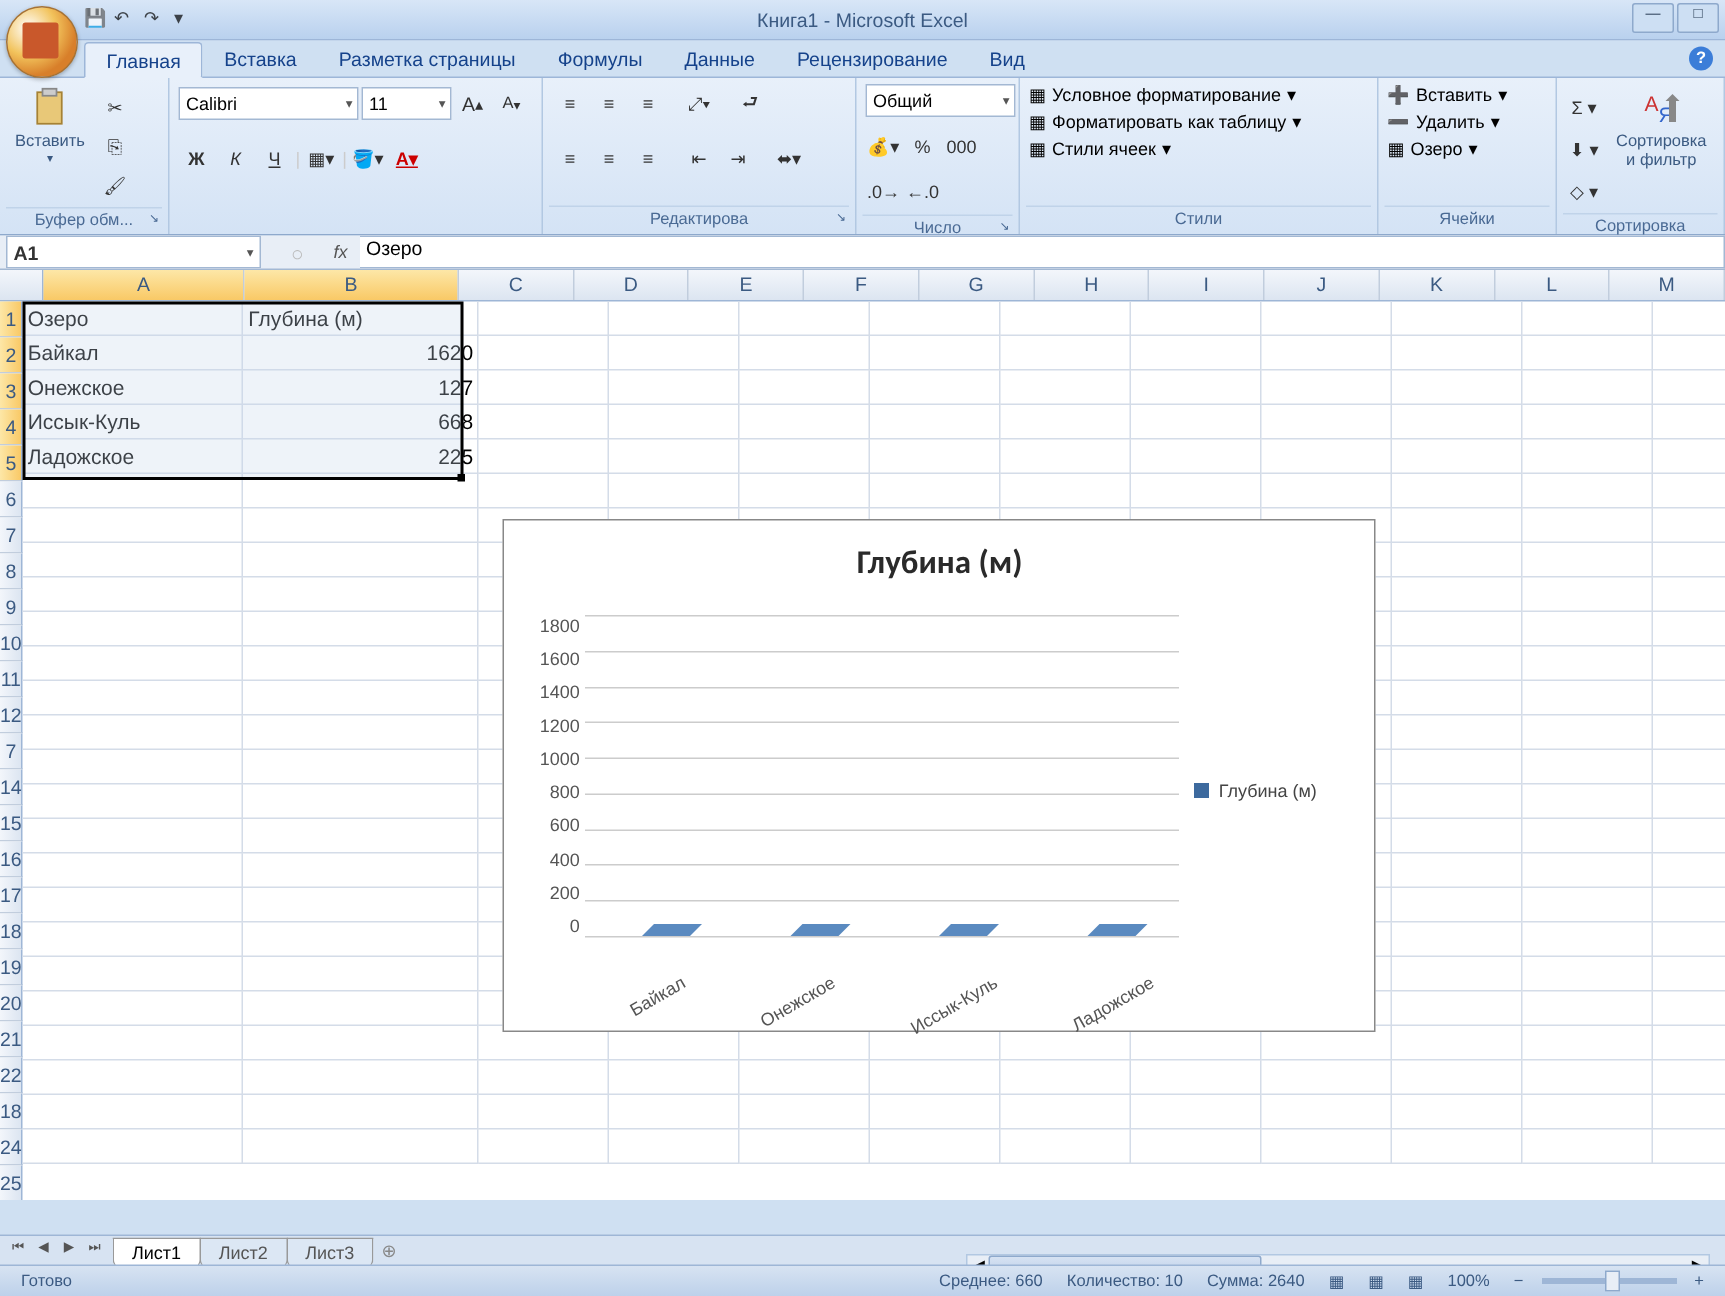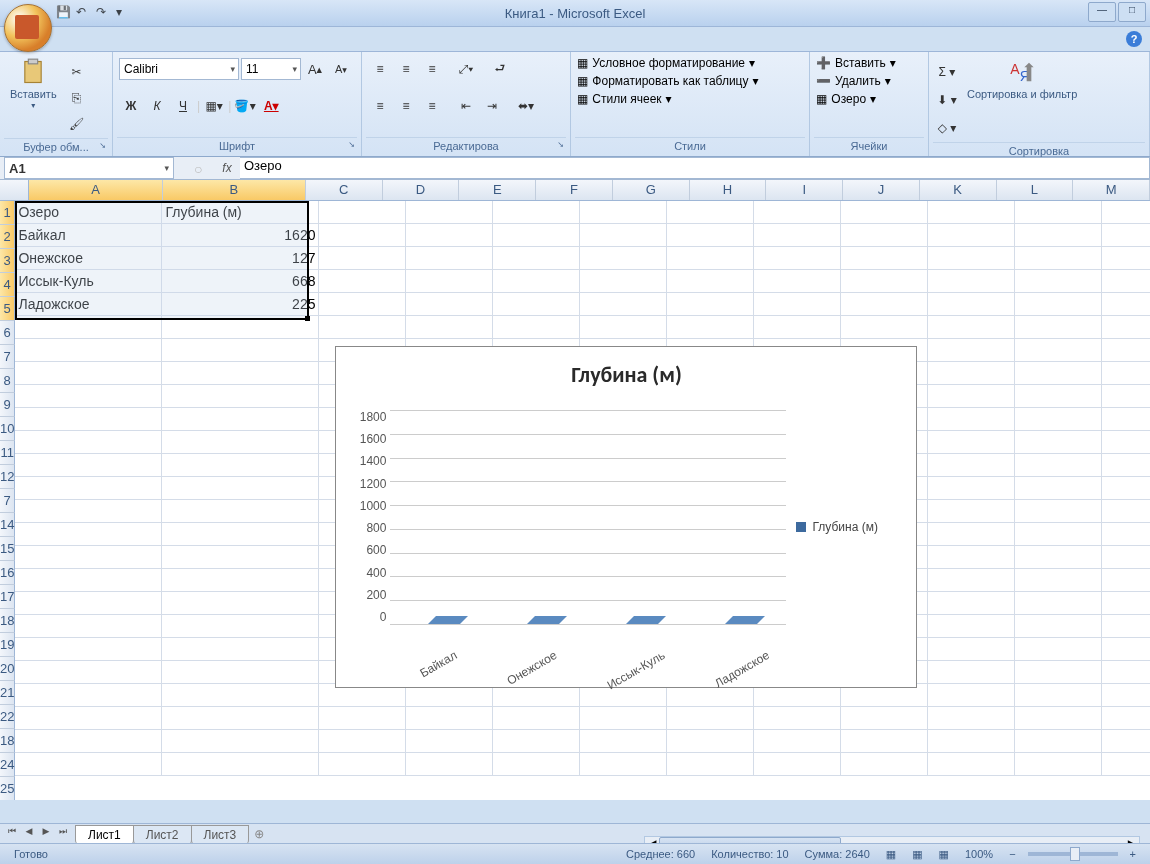--- a/index.html
+++ b/index.html
@@ -90,20 +90,29 @@
     <span class="qat-item">▾</span>
   </div>
   <div class="title-text">Книга1 - Microsoft Excel</div>
   <div class="win-btns">
     <div class="win-btn">—</div>
     <div class="win-btn">□</div>
   </div>
 </div>
 
 <div class="tabs-row">
+  <div id="tabs-container" style="display: flex;">
+      <div class="tab active">Главная</div>
+      <div class="tab">Вставка</div>
+      <div class="tab">Разметка страницы</div>
+      <div class="tab">Формулы</div>
+      <div class="tab">Данные</div>
+      <div class="tab">Рецензирование</div>
+      <div class="tab">Вид</div>
+    </div>
   <div class="help-icon">?</div>
 </div>
 
 <div class="ribbon">
   <div class="rgroup" style="width:104px">
     <div class="rgroup-body">
       <div class="big-btn">
         <svg class="ico" viewBox="0 0 24 24">
             <rect x="5" y="3" width="14" height="18" fill="#e8c878" stroke="#a68234"></rect>
             <rect x="8" y="1" width="8" height="4" fill="#ccc" stroke="#888"></rect>
@@ -132,21 +141,20 @@
         <span class="small-btn" style="font-weight:bold">Ж</span>
         <span class="small-btn" style="font-style:italic">К</span>
         <span class="small-btn" style="text-decoration:underline">Ч</span>
         <span style="color:#ccc">|</span>
         <span class="small-btn">▦▾</span>
         <span style="color:#ccc">|</span>
         <span class="small-btn">🪣▾</span>
         <span class="small-btn" style="color:#c00;text-decoration:underline;font-weight:bold">A▾</span>
       </div>
     </div>
-    <div class="rgroup-label arrow">Шрифт</div>
   </div>
 
   <div class="rgroup" style="width:200px">
     <div class="rgroup-body" style="flex-direction:column">
       <div class="small-row">
         <span class="small-btn">≡</span>
         <span class="small-btn">≡</span>
         <span class="small-btn">≡</span>
         <span style="width:6px"></span>
         <span class="small-btn">⤢▾</span>
@@ -160,20 +168,35 @@
         <span style="width:6px"></span>
         <span class="small-btn">⇤</span>
         <span class="small-btn">⇥</span>
         <span style="width:6px"></span>
         <span class="small-btn">⬌▾</span>
       </div>
     </div>
     <div class="rgroup-label arrow">Редактирова</div>
   </div>
 
+  <div class="rgroup" style="width:100px">
+    <div class="rgroup-body" style="flex-direction:column">
+      <div class="combo" style="width:80px">Общий</div>
+      <div class="small-row" style="margin-top:4px">
+        <span class="small-btn">💰▾</span>
+        <span class="small-btn">%</span>
+        <span class="small-btn">000</span>
+      </div>
+      <div class="small-row">
+        <span class="small-btn">.0→</span>
+        <span class="small-btn">←.0</span>
+      </div>
+    </div>
+    <div class="rgroup-label arrow">Число</div>
+  </div>
 
   <div class="rgroup" style="width:230px">
     <div class="rgroup-body" style="flex-direction:column;gap:4px">
       <div style="display:flex;align-items:center;gap:4px"><span>▦</span><span>Условное форматирование</span> ▾</div>
       <div style="display:flex;align-items:center;gap:4px"><span>▦</span><span>Форматировать как таблицу</span> ▾</div>
       <div style="display:flex;align-items:center;gap:4px"><span>▦</span><span>Стили ячеек</span> ▾</div>
     </div>
     <div class="rgroup-label">Стили</div>
   </div>
 

